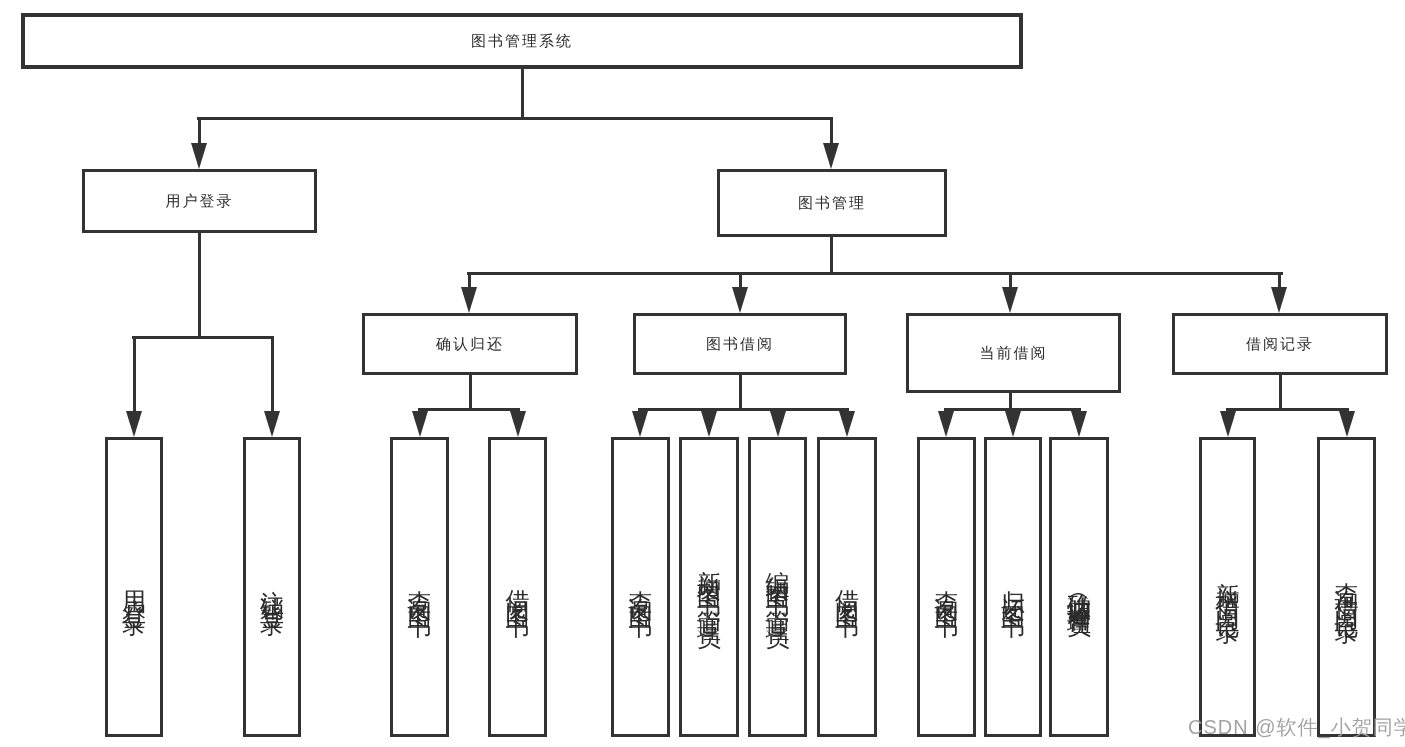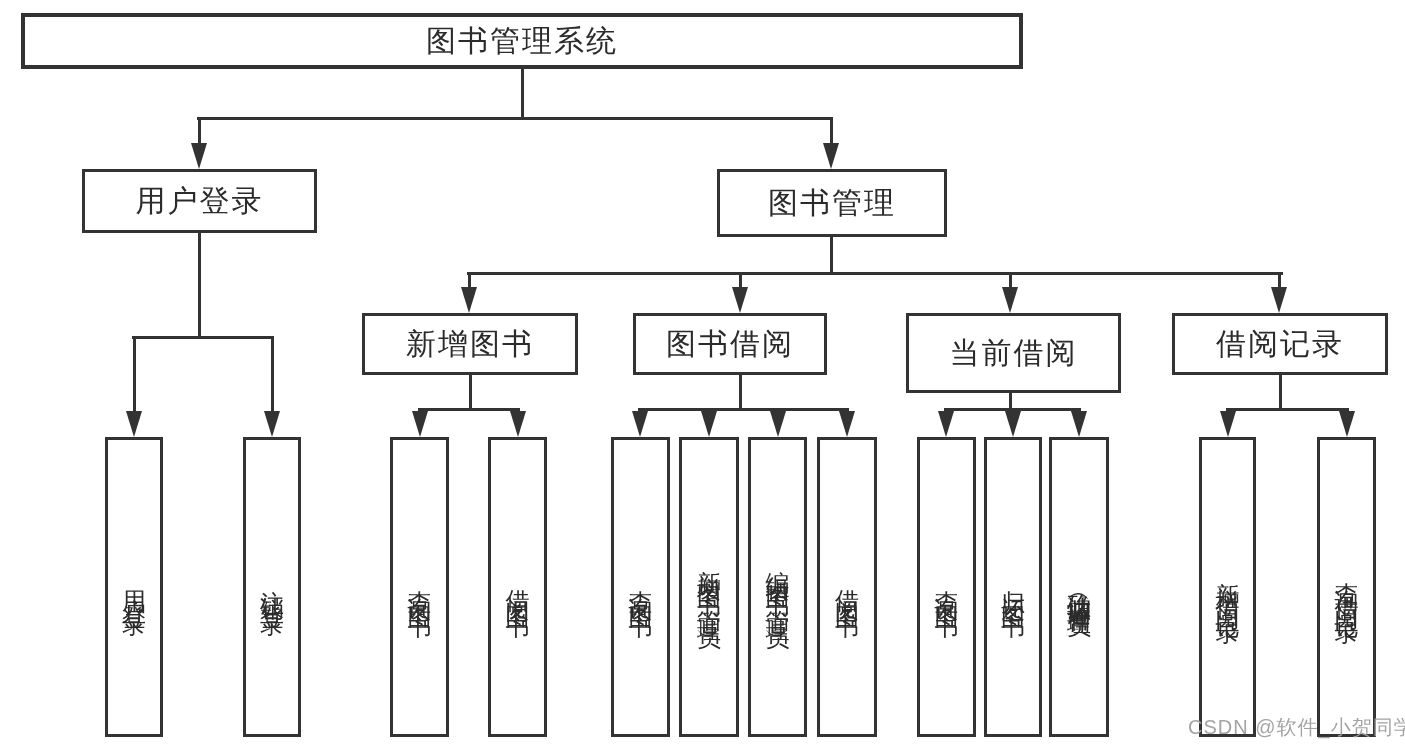--- a/index.html
+++ b/index.html
@@ -3,21 +3,21 @@
 <meta charset="utf-8">
 <style>
   html,body{margin:0;padding:0;background:#fff;}
   #canvas{
     position:relative;width:1405px;height:747px;background:#ffffff;overflow:hidden;
     font-family:"Liberation Sans","DejaVu Sans",sans-serif;color:#2b2b2b;
   }
   .box{
     position:absolute;background:#ffffff;border:3px solid #333333;box-sizing:border-box;
     display:flex;align-items:center;justify-content:center;
-    font-size:30px;letter-spacing:2px;color:#2b2b2b;z-index:2;
+    font-size:15px;letter-spacing:2px;color:#2b2b2b;z-index:2;
   }
   .box.root{border-width:4px;}
   .box.v{font-size:24px;}
   .box.v span{
     writing-mode:vertical-rl;text-orientation:mixed;
     letter-spacing:8px;line-height:1;display:block;
   }
   .box.v.tight span{letter-spacing:3px;}
   .line{position:absolute;background:#333333;z-index:1;}
   .arrow{
@@ -40,23 +40,23 @@
   </div>
 
   <div class="box" style="left:82px;top:169px;width:235px;height:64px">
     <span>用户登录</span>
   </div>
   <div class="box" style="left:717px;top:169px;width:230px;height:68px">
     <span>图书管理</span>
   </div>
 
   <div class="box" style="left:362px;top:313px;width:216px;height:62px">
-    <span>新增图书</span>
+    <span>确认归还</span>
   </div>
-  <div class="box" style="left:633px;top:313px;width:194px;height:62px">
+  <div class="box" style="left:633px;top:313px;width:214px;height:62px">
     <span>图书借阅</span>
   </div>
   <div class="box" style="left:906px;top:313px;width:215px;height:80px">
     <span>当前借阅</span>
   </div>
   <div class="box" style="left:1172px;top:313px;width:216px;height:62px">
     <span>借阅记录</span>
   </div>
 
   <div class="box v" style="left:105px;top:437px;width:58px;height:300px">

